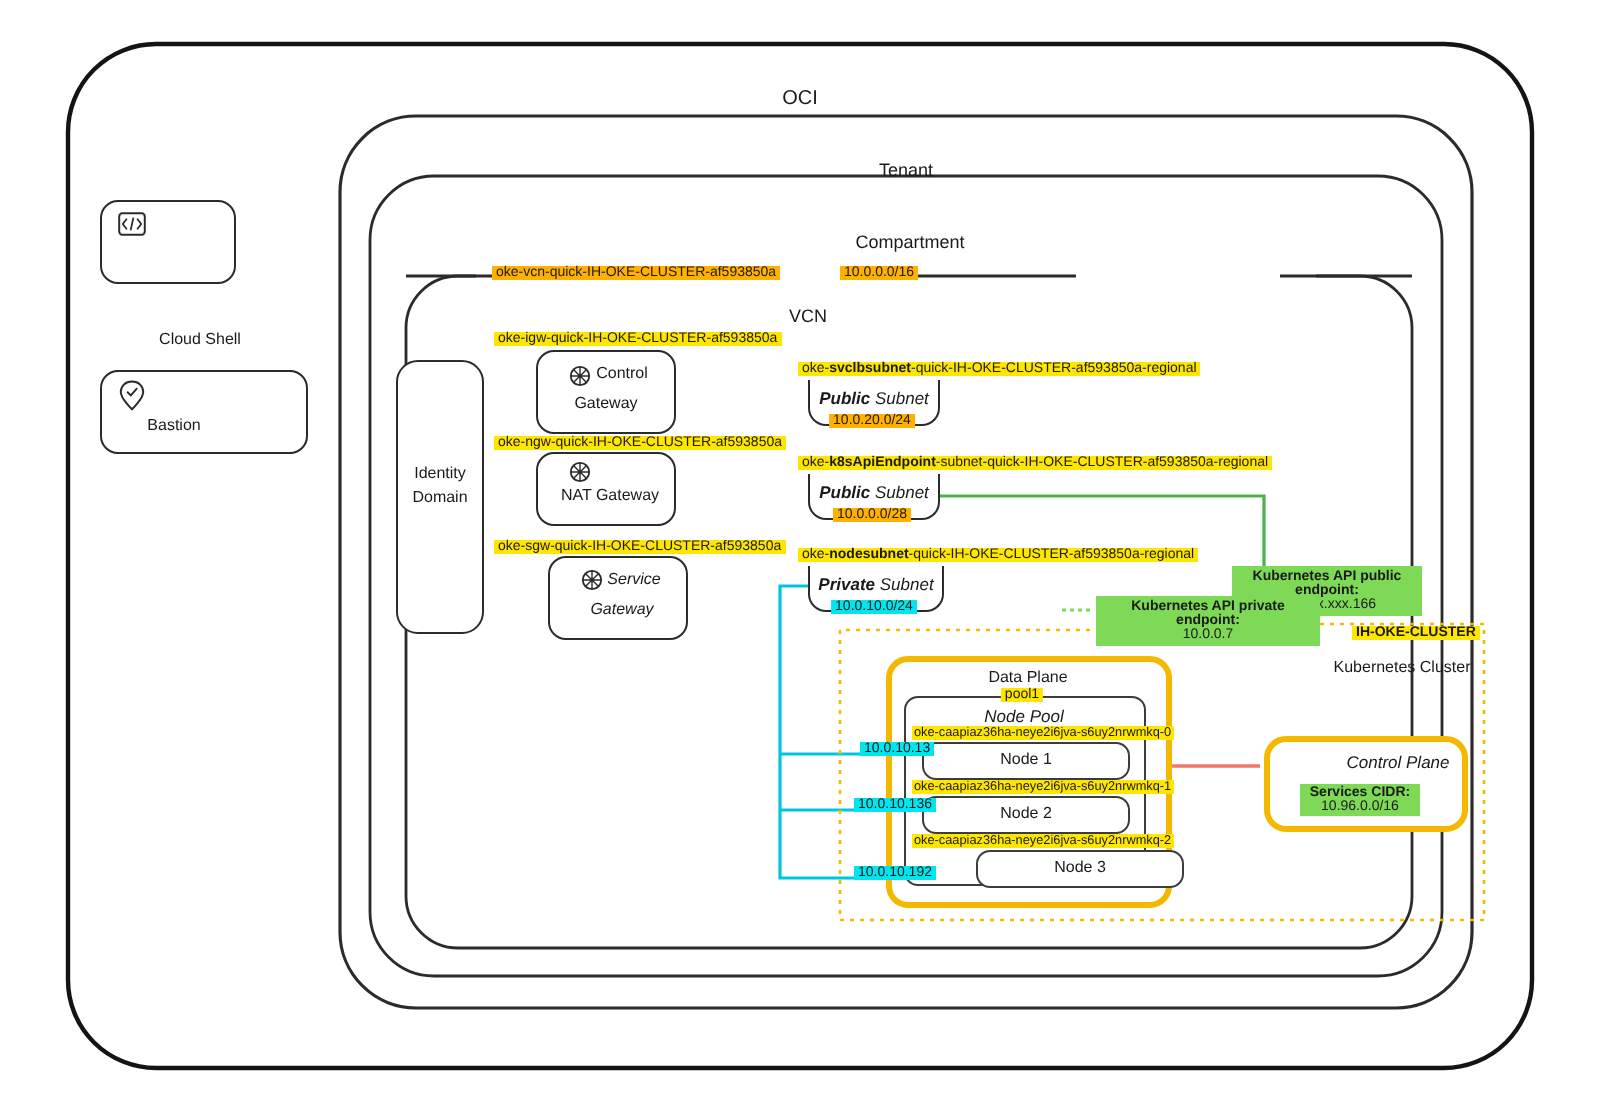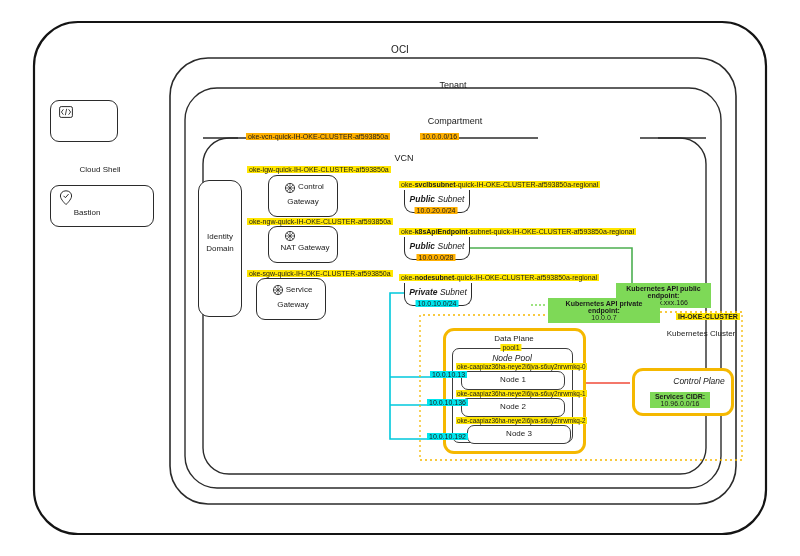--- a/index.html
+++ b/index.html
@@ -122,21 +122,21 @@
     <svg width="14" height="14" style="position:absolute;left:14px;top:2px;">
       <circle cx="7" cy="7" r="4.6" fill="none" stroke="#2b2b2b" stroke-width="0.9"></circle>
       <path d="M7 2.4 L7 11.6 M2.4 7 L11.6 7 M3.7 3.7 L10.3 10.3 M10.3 3.7 L3.7 10.3" stroke="#2b2b2b" stroke-width="0.7"></path>
     </svg>
     <div class="boxlbl t-8" style="left:36px;top:16px;">NAT Gateway</div>
   </div>
 
   <div class="lbl t-7" style="left:247px;top:270px;">
     <span class="hl-y">oke-sgw-quick-IH-OKE-CLUSTER-af593850a</span>
   </div>
-  <div class="svc-box" style="left:256px;top:278px;width:68px;height:40px;">
+  <div class="svc-box" style="left:274px;top:278px;width:68px;height:40px;font-style:italic;">
     <svg width="14" height="14" style="position:absolute;left:14px;top:4px;">
       <circle cx="7" cy="7" r="4.6" fill="none" stroke="#2b2b2b" stroke-width="0.9"></circle>
       <path d="M7 2.4 L7 11.6 M2.4 7 L11.6 7 M3.7 3.7 L10.3 10.3 M10.3 3.7 L3.7 10.3" stroke="#2b2b2b" stroke-width="0.7"></path>
     </svg>
     <div class="boxlbl t-8" style="left:42px;top:6px;">Service</div>
     <div class="boxlbl t-8" style="left:36px;top:21px;">Gateway</div>
   </div>
 
   <div class="lbl t-7" style="left:399px;top:181px;">
     <span class="hl-y">
@@ -225,21 +225,21 @@
   <div class="node-box" style="left:461px;top:398px;width:102px;height:17px;">
     <div class="boxlbl t-8" style="left:51px;top:3px;">Node 2</div>
   </div>
   <div class="lbl t-7" style="left:427px;top:399px;z-index:6;">
     <span class="hl-c">10.0.10.136</span>
   </div>
 
   <div class="lbl t-7" style="left:456px;top:417px;z-index:5;">
     <span class="hl-y2" style="font-size:6.4px;">oke-caapiaz36ha-neye2i6jva-s6uy2nrwmkq-2</span>
   </div>
-  <div class="node-box" style="left:467px;top:425px;width:102px;height:17px;">
+  <div class="node-box" style="left:488px;top:425px;width:102px;height:17px;">
     <div class="boxlbl t-8" style="left:51px;top:3px;">Node 3</div>
   </div>
   <div class="lbl t-7" style="left:427px;top:433px;z-index:6;">
     <span class="hl-c">10.0.10.192</span>
   </div>
 
   <div class="ctrl-box" style="left:632px;top:368px;width:96px;height:42px;">
     <div class="boxlbl t-85" style="left:64px;top:5px;text-align:center;">Control Plane</div>
   </div>
   <div style="position:absolute;left:650px;top:392px;width:60px;background:#7ed957;

